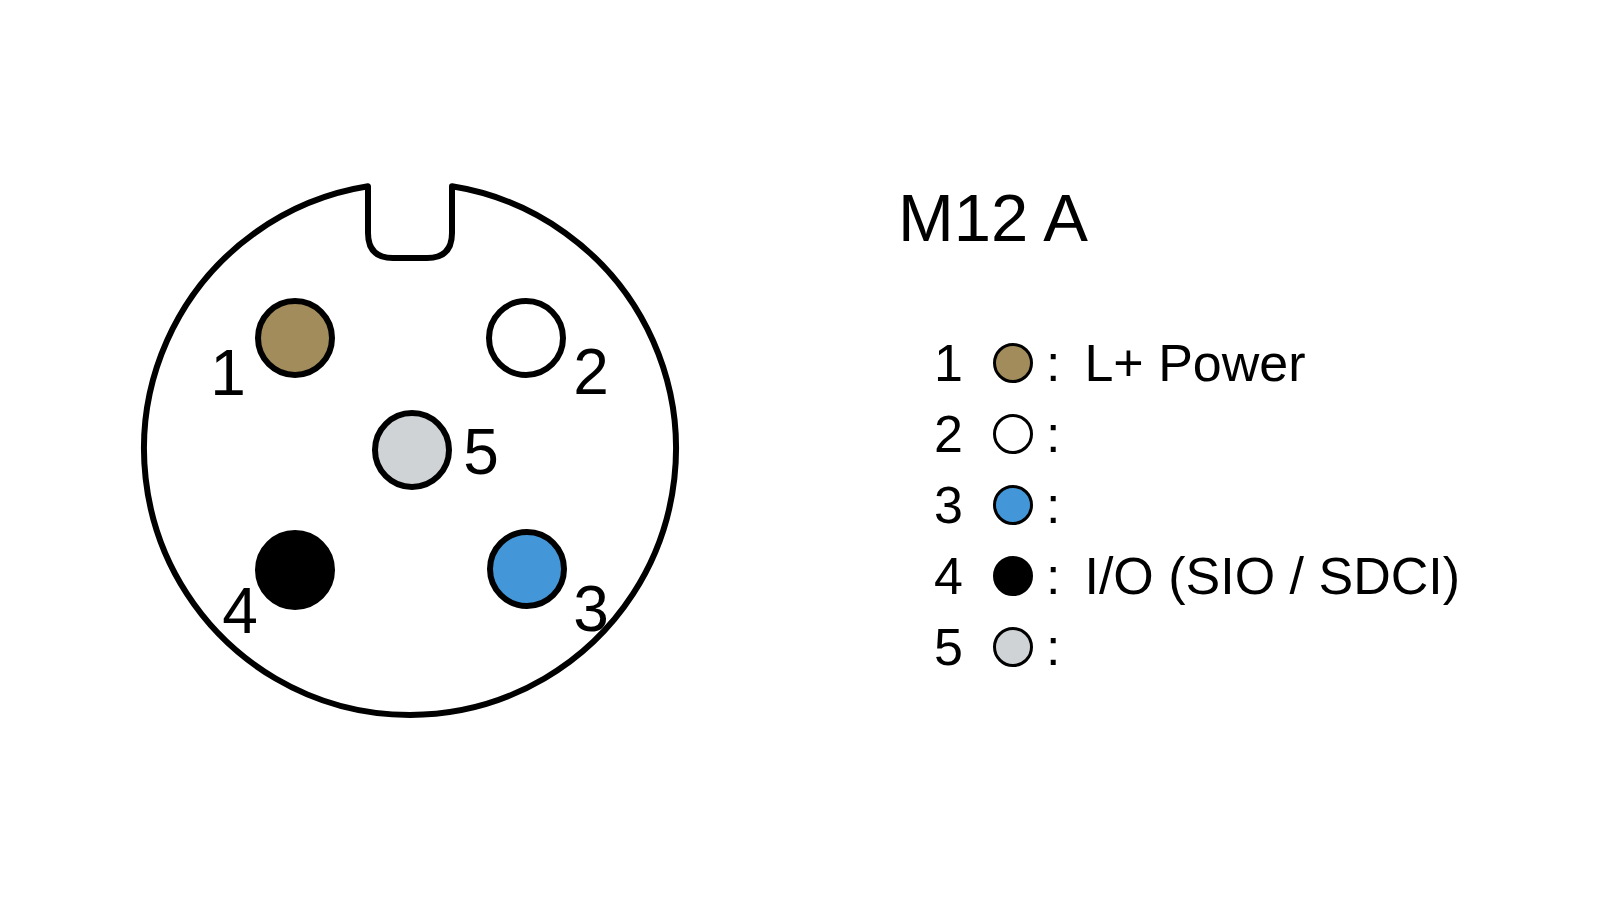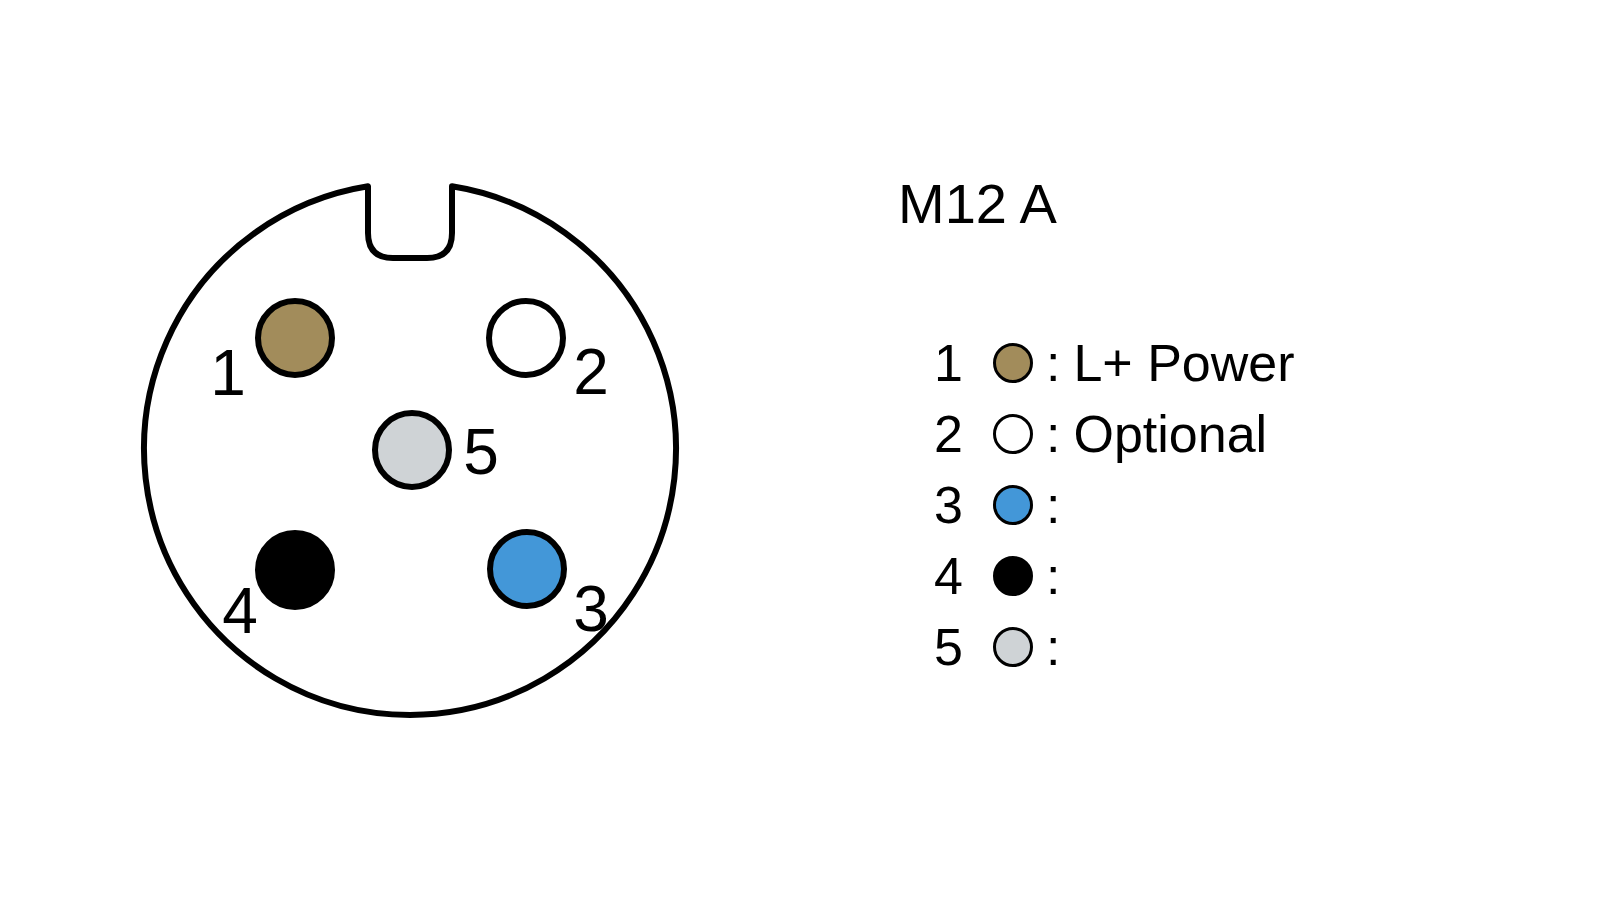--- a/index.html
+++ b/index.html
@@ -36,22 +36,22 @@
   .pin-num {
     font-family: "Liberation Sans", sans-serif;
     font-size: 64px;
     fill: #000000;
     text-anchor: middle;
   }
   
   .legend-title {
     position: absolute;
     left: 898px;
-    top: 176px;
-    font-size: 56px;
+    top: 184px;
+    font-size: 67px;
     line-height: 1;
     color: #000000;
     white-space: nowrap;
   }
   .legend-rows {
     position: absolute;
     left: 905px;
     top: 327px;
   }
   .legend-row {
@@ -76,21 +76,21 @@
     margin-left: 30px;
     box-sizing: content-box;
     flex: 0 0 auto;
   }
   .legend-sep {
     margin-left: 13px;
     font-size: 52px;
     color: #000000;
   }
   .legend-label {
-    margin-left: 13px;
+    margin-left: 24px;
     font-size: 52px;
     color: #000000;
   }
 </style>
 </head>
 <body>
 
 <div class="stage">
 
   <svg class="connector-svg" viewBox="0 0 800 900">
@@ -125,33 +125,33 @@
       <span class="legend-num">1</span>
       <span class="legend-dot" style="background: rgb(162, 140, 91);"></span>
       <span class="legend-sep">:</span>
       <span class="legend-label">L+ Power</span>
     </div>
 
     <div class="legend-row">
       <span class="legend-num">2</span>
       <span class="legend-dot" style="background: rgb(255, 255, 255);"></span>
       <span class="legend-sep">:</span>
-      <span class="legend-label">Optional</span>
     </div>
 
     <div class="legend-row">
       <span class="legend-num">3</span>
       <span class="legend-dot" style="background: rgb(67, 151, 216);"></span>
       <span class="legend-sep">:</span>
     </div>
 
     <div class="legend-row">
       <span class="legend-num">4</span>
       <span class="legend-dot" style="background: rgb(0, 0, 0);"></span>
       <span class="legend-sep">:</span>
+      <span class="legend-label">I/O (SIO / SDCI)</span>
     </div>
 
     <div class="legend-row">
       <span class="legend-num">5</span>
       <span class="legend-dot" style="background: rgb(207, 211, 214);"></span>
       <span class="legend-sep">:</span>
     </div>
 
   </div>
 </div>

